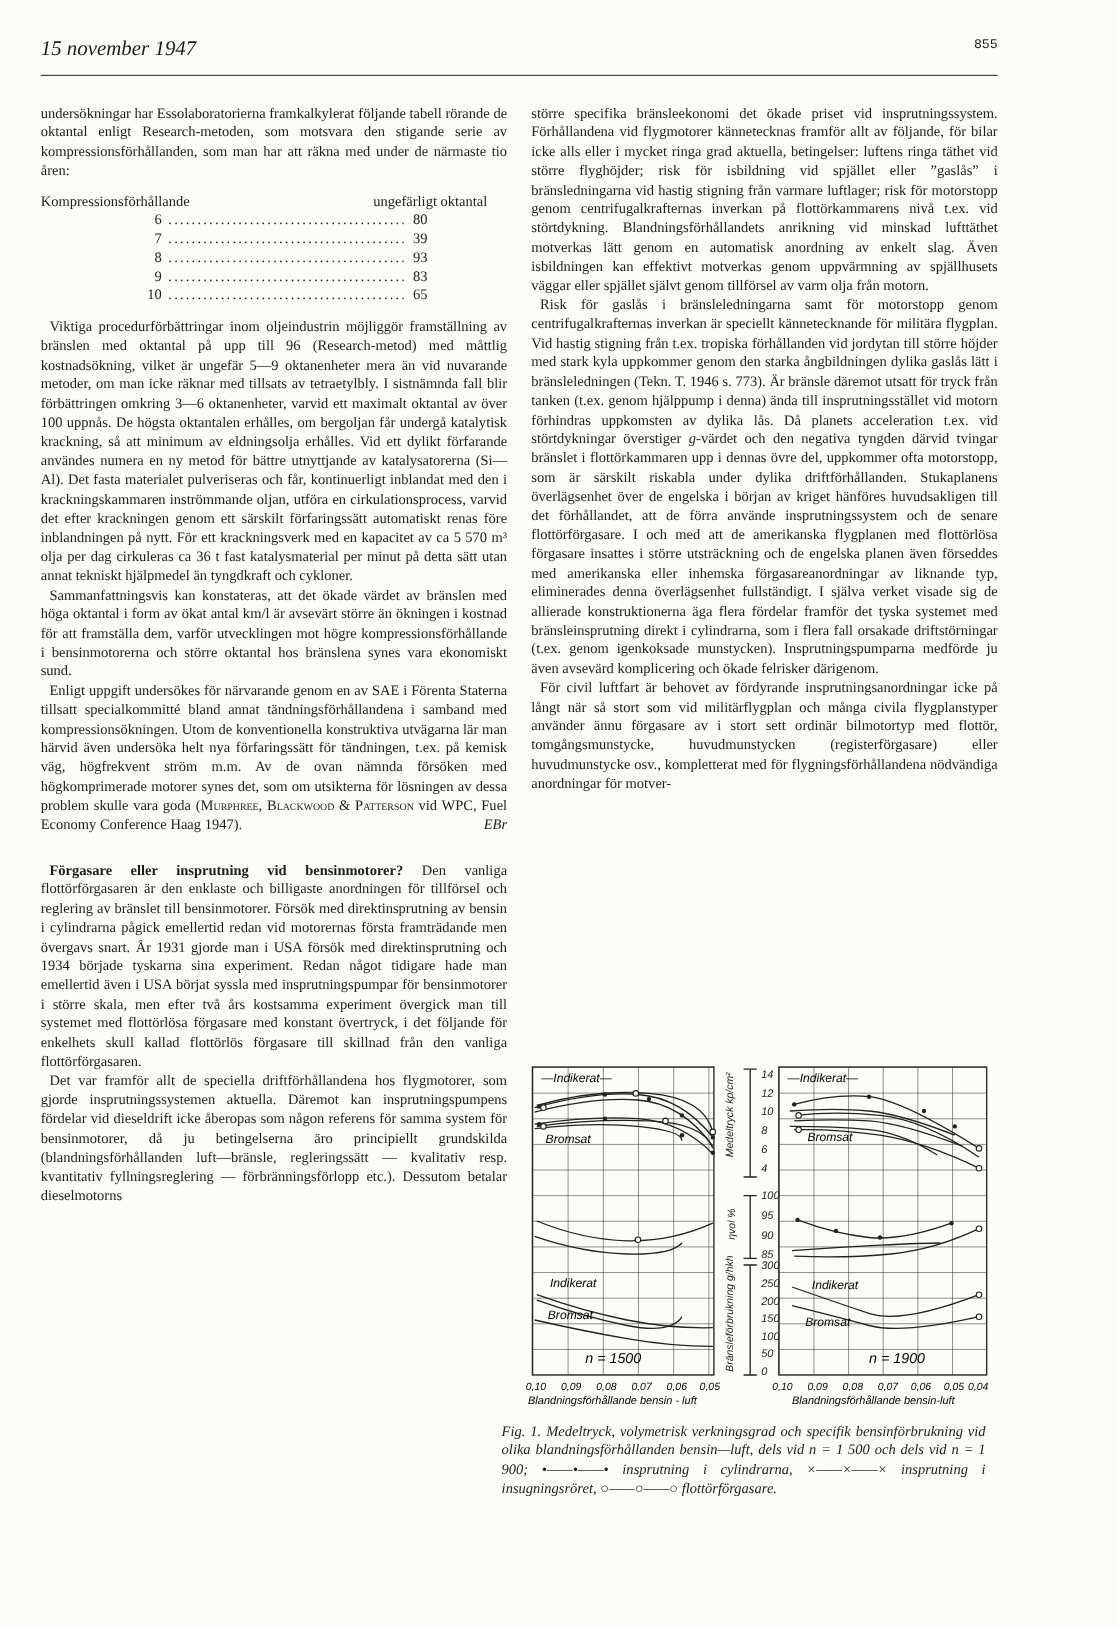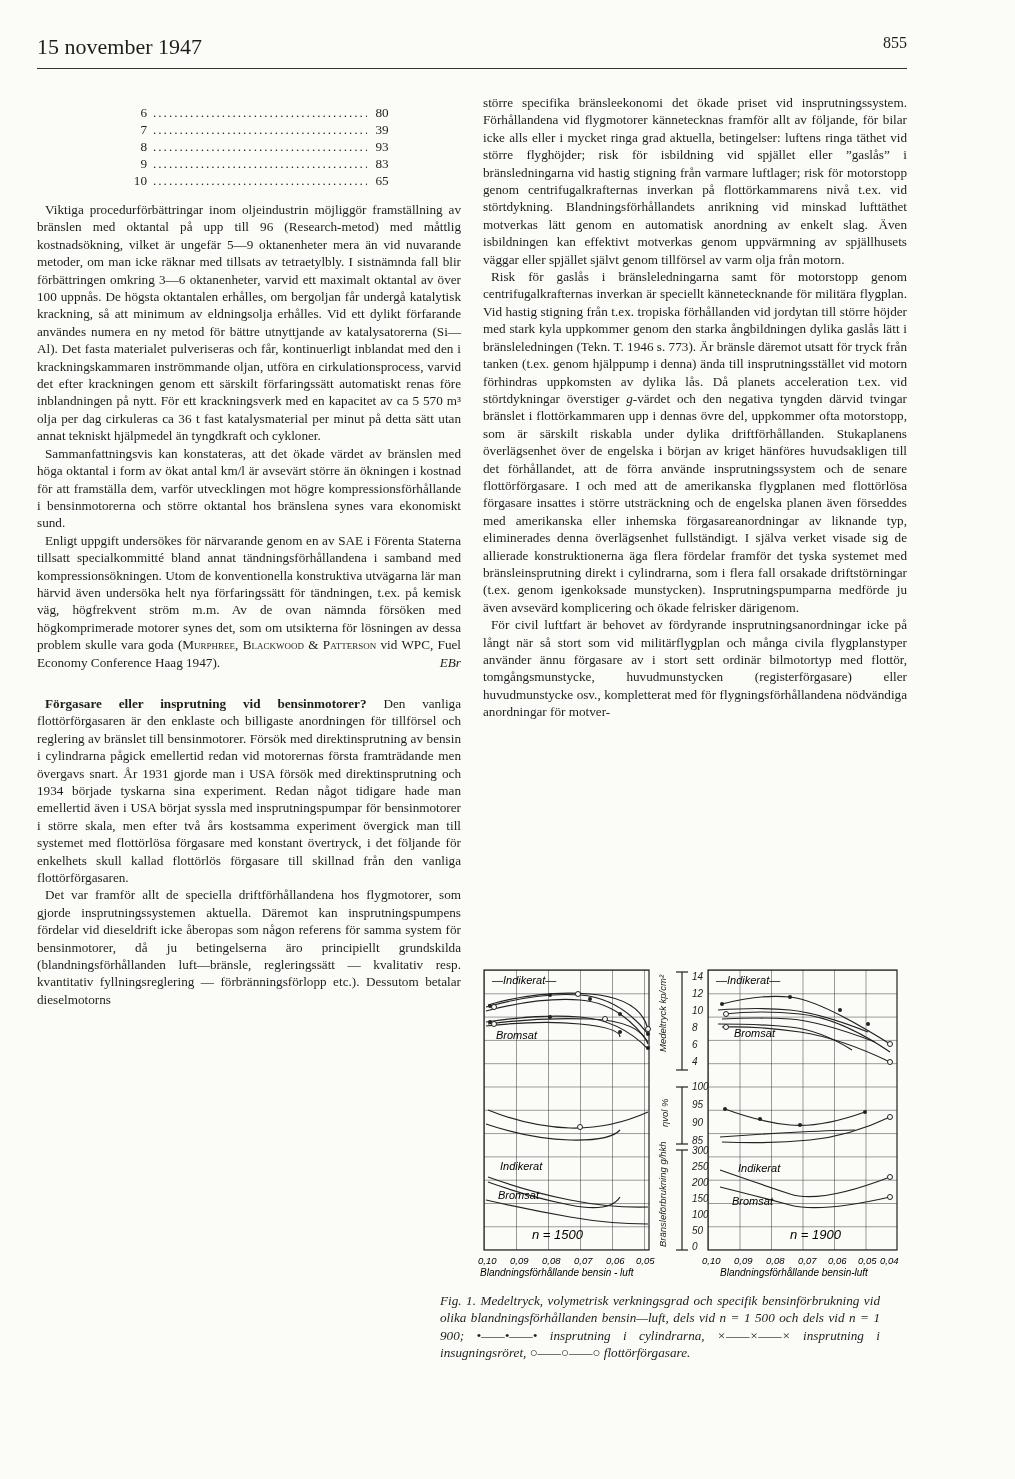--- a/index.html
+++ b/index.html
@@ -2,22 +2,22 @@
 <html><head>
 <meta charset="utf-8">
 <style>
   html, body { margin: 0; padding: 0; }
   body {
     width: 1015px; height: 1479px; background: #fbfbf8; position: relative;
     font-family: "Liberation Serif", "DejaVu Serif", serif; color: #1d1d1d;
     overflow: hidden;
   }
   .header { position: absolute; left: 37px; top: 34px; width: 870px; height: 30px; }
-  .header .date { position: absolute; left: 0; top: 0; font-size: 22px; }
-  .header .pageno { position: absolute; right: 0; top: 0; font-size: 16px; }
+  .header .date { position: absolute; left: 0; top: 0; font-style: italic; font-size: 19px; }
+  .header .pageno { position: absolute; right: 0; top: 0; font-size: 12px; font-family: Liberation Mono, monospace; }
   .rule { position: absolute; left: 37px; top: 68px; width: 870px; height: 1px; background: #333; }
 
   .col { position: absolute; font-size: 13.2px; line-height: 17.4px; text-align: justify; }
   .col-left { left: 37px; top: 94px; width: 424px; }
   .col-right { left: 483px; top: 94px; width: 424px; }
   .col p { margin: 0; text-indent: 0; }
   .col p.ind { text-indent: 8px; }
   .col p.gap { margin-top: 10px; }
 
   .table { margin: 10px 0 12px 0; font-size: 13.2px; }
@@ -25,34 +25,39 @@
   .table .row { display: flex; width: 290px; margin-left: 70px; line-height: 17px; }
   .table .row .k { width: 40px; text-align: right; padding-right: 6px; }
   .table .row .dots { flex: 1; overflow: hidden; white-space: nowrap; letter-spacing: 2px; }
   .table .row .v { width: 30px; text-align: center; }
 
   .sc { font-variant: small-caps; }
   .sig { float: right; font-style: italic; }
   .bold { font-weight: bold; }
 
   .figure { position: absolute; left: 470px; top: 962px; width: 460px; height: 320px; }
-  .caption { position: absolute; left: 440px; top: 1292px; width: 440px; font-style: italic;
+  .caption { position: absolute; left: 456px; top: 1292px; width: 440px; font-style: italic;
              font-size: 13.2px; line-height: 17.4px; text-align: justify; }
 </style>
 </head>
 <body>
 
 <div class="header">
   <span class="date">15 november 1947</span>
   <span class="pageno">855</span>
 </div>
 <div class="rule"></div>
 
 <div class="col col-left">
+  <p>undersökningar har Essolaboratorierna framkalkylerat följande tabell rörande de oktantal enligt Research-metoden, som motsvara den stigande serie av kompressionsförhållanden, som man har att räkna med under de närmaste tio åren:</p>
   <div class="table">
+    <div class="thead">
+      <span>Kompressionsförhållande</span>
+      <span>ungefärligt oktantal</span>
+    </div>
     <div class="row">
         <span class="k">6</span>
         <span class="dots">...............................................</span>
         <span class="v">80</span>
       </div>
     <div class="row">
         <span class="k">7</span>
         <span class="dots">...............................................</span>
         <span class="v">39</span>
       </div>

